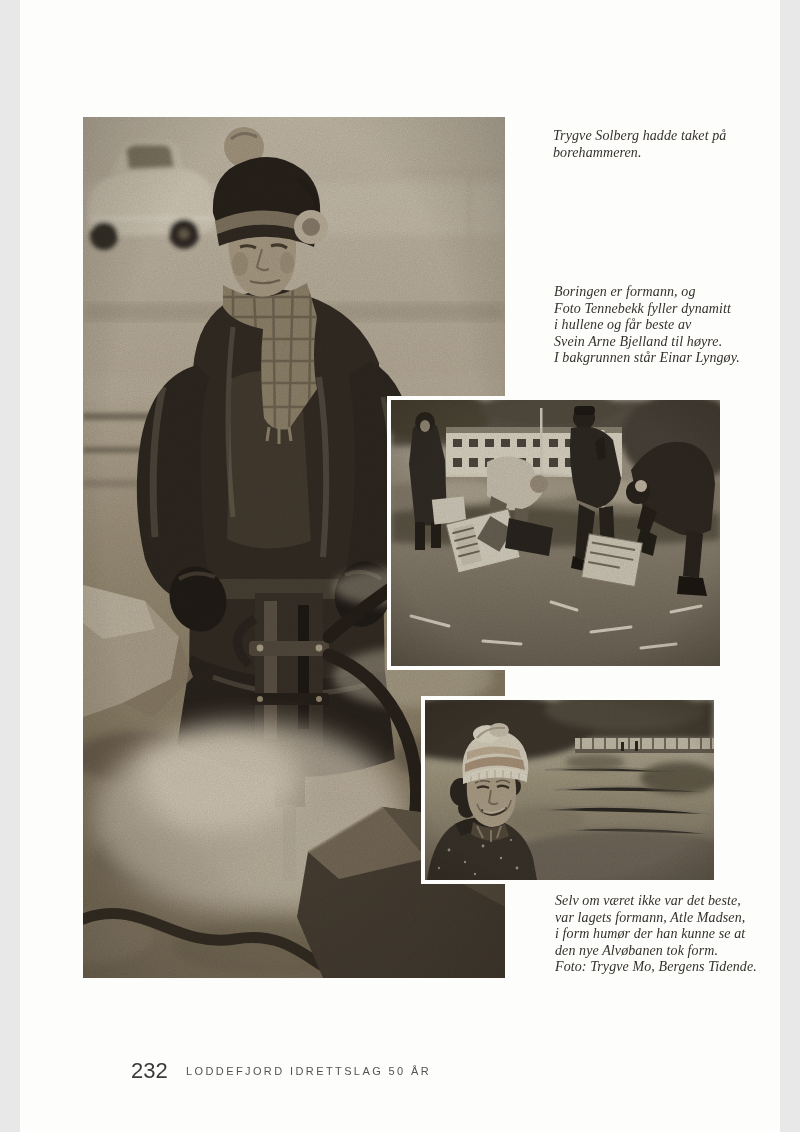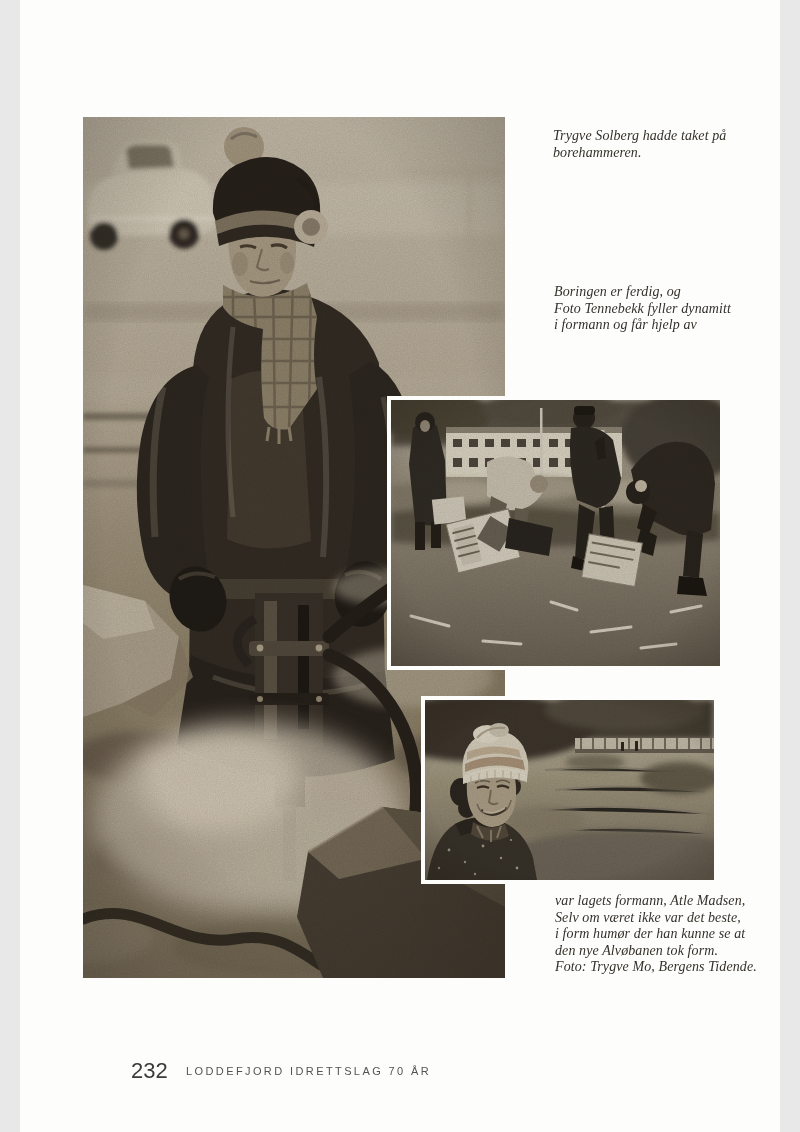--- a/index.html
+++ b/index.html
@@ -463,31 +463,33 @@
       <rect width="289" height="180" filter="url(#pGrain)" opacity="0.15"></rect>
     </svg>
   </div>
 
   <div class="caption caption-top">
     <div class="cap-line">Trygve Solberg hadde taket på</div>
     <div class="cap-line">borehammeren.</div>
   </div>
 
   <div class="caption caption-middle">
-    <div class="cap-line">Boringen er ferdig, og</div>
+    <div class="cap-line">Boringen er formann, og</div>
     <div class="cap-line">Foto Tennebekk fyller dynamitt</div>
-    <div class="cap-line">i formann og får hjelp av</div>
+    <div class="cap-line">i hullene og får beste av</div>
+    <div class="cap-line">Svein Arne Bjelland til høyre.</div>
+    <div class="cap-line">I bakgrunnen står Einar Lyngøy.</div>
   </div>
 
   <div class="caption caption-bottom">
+    <div class="cap-line">Selv om været ikke var det beste,</div>
     <div class="cap-line">var lagets formann, Atle Madsen,</div>
-    <div class="cap-line">Selv om været ikke var det beste,</div>
     <div class="cap-line">i form humør der han kunne se at</div>
     <div class="cap-line">den nye Alvøbanen tok form.</div>
     <div class="cap-line">Foto: Trygve Mo, Bergens Tidende.</div>
   </div>
 
   <div class="footer">
     <span class="page-number">232</span>
-    <span class="book-title">LODDEFJORD IDRETTSLAG 70 ÅR</span>
+    <span class="book-title">LODDEFJORD IDRETTSLAG 50 ÅR</span>
   </div>
 
 </div>
 
 </body></html>

